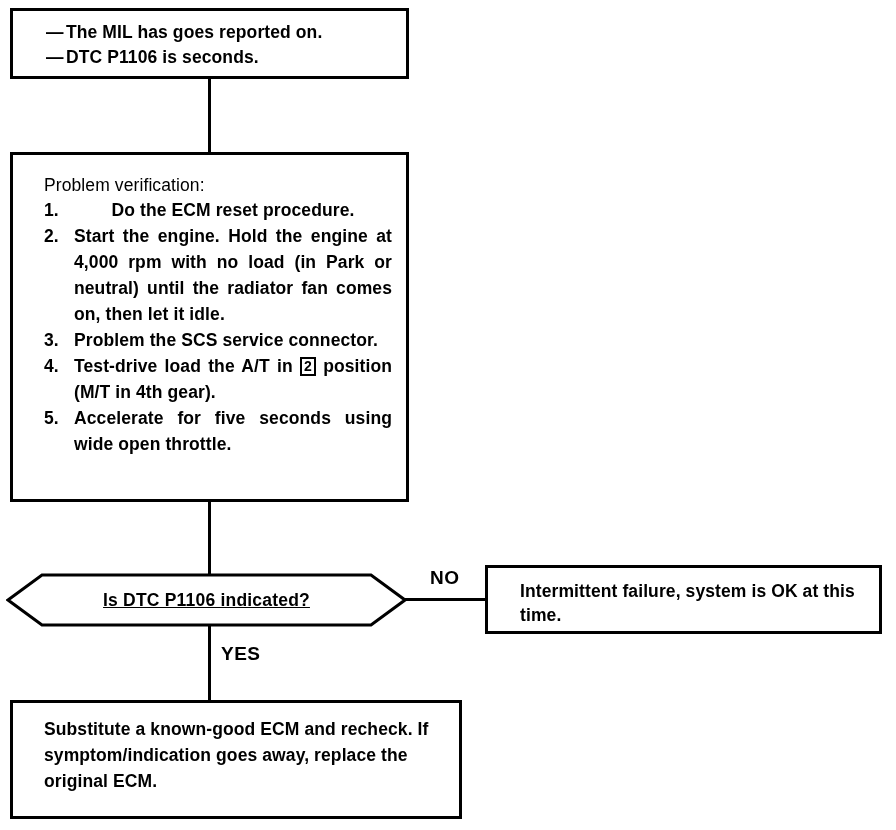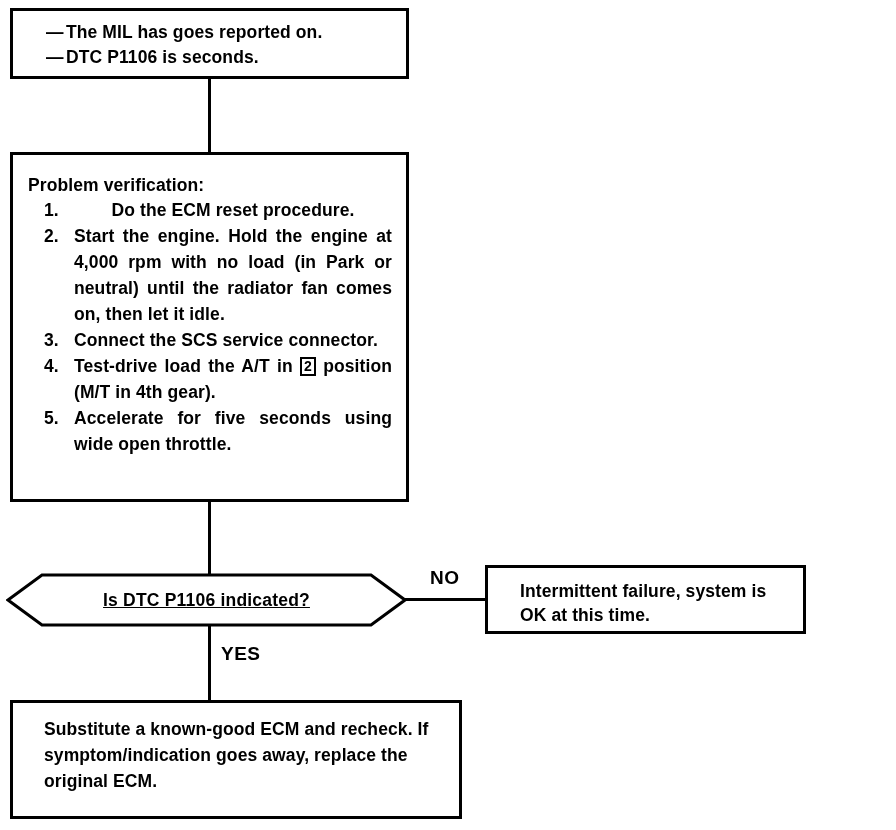--- a/index.html
+++ b/index.html
@@ -77,22 +77,22 @@
   
   #verification-box {
     left: 10px;
     top: 152px;
     width: 399px;
     height: 350px;
     padding: 18px 14px 0 0;
   }
   #verification-heading {
     font-size: 17.5px;
-    font-weight: bold;
-    margin-left: 15px;
+    font-weight: normal;
+    margin-left: 31px;
     line-height: 24px;
     letter-spacing: 0.1px;
   }
   .step-row {
     display: flex;
     align-items: flex-start;
     margin-left: 31px;
     font-size: 17.5px;
     font-weight: bold;
     line-height: 26px;
@@ -144,21 +144,21 @@
     font-size: 17.5px;
     font-weight: bold;
     letter-spacing: 0.2px;
     text-decoration: underline;
   }
 
   
   #intermittent-box {
     left: 485px;
     top: 565px;
-    width: 321px;
+    width: 397px;
     height: 69px;
     padding: 11px 10px 0 0;
   }
   #intermittent-text {
     margin-left: 32px;
     font-size: 17.5px;
     font-weight: bold;
     line-height: 24px;
     letter-spacing: 0.1px;
   }
@@ -205,21 +205,21 @@
       <span class="step-text nojustify">Do the ECM reset procedure.</span>
     </div>
 
     <div class="step-row">
       <span class="step-num">2.</span>
       <span class="step-text">Start the engine. Hold the engine at 4,000 rpm with no load (in Park or neutral) until the radiator fan comes on, then let it idle.</span>
     </div>
 
     <div class="step-row">
       <span class="step-num">3.</span>
-      <span class="step-text">Connect the SCS service connector.</span>
+      <span class="step-text">Problem the SCS service connector.</span>
     </div>
 
     <div class="step-row">
       <span class="step-num">4.</span>
       <span class="step-text"><span>Test-drive load the A/T in </span><span class="boxed-glyph">2</span><span> position (M/T in 4th gear).</span></span>
     </div>
 
     <div class="step-row">
       <span class="step-num">5.</span>
       <span class="step-text">Accelerate for five seconds using wide open throttle.</span>

